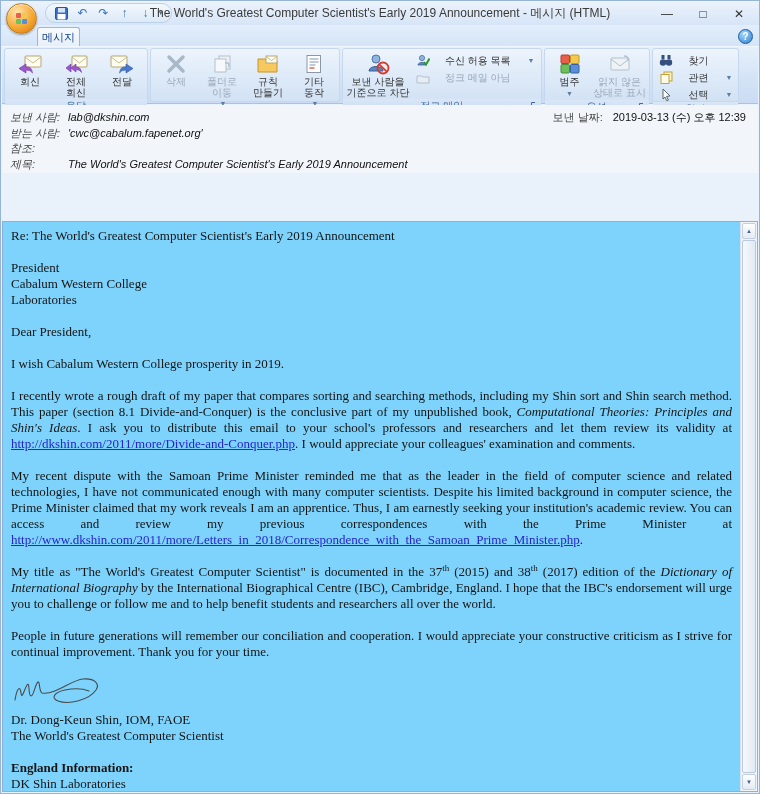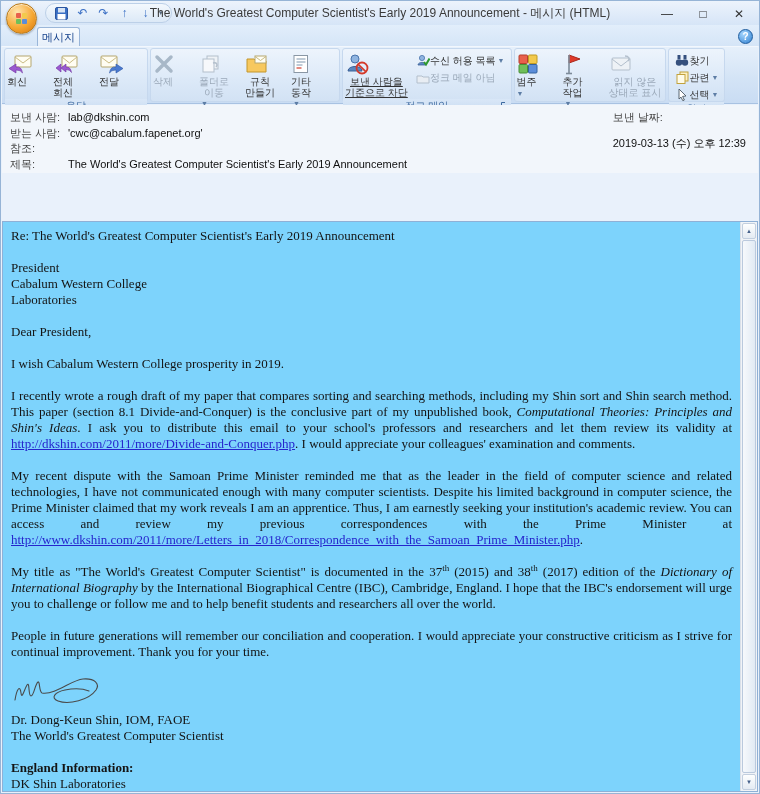--- a/index.html
+++ b/index.html
@@ -53,42 +53,42 @@
     display:flex; align-items:stretch; padding:1px 2px 1px 2px; }
   .rgroup { position:relative; display:flex; flex-direction:column; margin-right:2px;
     border:1px solid #c6d8ee; border-radius:3px;
     background:linear-gradient(#edf4fc,#dcE9f8 60%,#d2e2f4); }
   .rg-content { flex:1; display:flex; align-items:flex-start; padding:2px 2px 0 2px; }
   .rg-label { height:14px; font-size:10px; color:#3e6aa0; text-align:center;
     background:linear-gradient(#d9e7f7,#c7daf1); border-radius:0 0 3px 3px;
     display:flex; align-items:center; justify-content:center; position:relative; padding:0 10px; }
   .launcher { position:absolute; right:1px; bottom:2px; width:10px; height:10px; }
 
-  .rbl { display:flex; flex-direction:column; align-items:flex-start; width:46px; padding:1px 0;
+  .rbl { display:flex; flex-direction:column; align-items:center; width:46px; padding:1px 0;
     border-radius:3px; font-size:10px; line-height:11px; text-align:center; color:#333; }
   .rbl .ic { height:23px; display:flex; align-items:center; justify-content:center; margin-bottom:1px; }
-  .rbl.wide { width:66px;text-decoration:underline; }
+  .rbl.wide { width:66px; }
   .rbl.w52 { width:54px; }
   .disabled { color:#9aa8b8 !important; }
   .lbl { white-space:pre-line; }
   .dd { font-size:7px; color:#5d7da5; margin-left:2px; }
   .dd-block { display:block; font-size:7px; color:#5d7da5; margin-top:1px; }
 
   .smallcol { display:flex; flex-direction:column; justify-content:flex-start; gap:2px; padding-top:2px; }
-  .rbs { display:flex; align-items:center; gap:0; font-size:10px; color:#333;
+  .rbs { display:flex; align-items:center; gap:15px; font-size:10px; color:#333;
     height:15px; padding:0 4px; border-radius:2px; white-space:nowrap; }
   .rbs .ic14 { width:15px; height:14px; display:flex; align-items:center; justify-content:center; }
 
   
   .msgheader { position:absolute; top:104px; left:1px; right:1px; height:68px;
     background:#f2f6fb; padding:5px 10px 0 8px; font-size:11px; }
-  .hrow { display:flex; line-height:15.5px; }
+  .hrow { display:flex; line-height:15.5px;font-style:italic; }
   .hlabel { width:58px; color:#454545; flex:none; }
   .hvalue { color:#101010; }
-  .sentdate { position:absolute; right:12px; top:5px; display:flex; gap:10px; line-height:15.5px;flex-direction:column; }
+  .sentdate { position:absolute; right:12px; top:5px; display:flex; gap:10px; line-height:15.5px; }
   .sentdate .hlabel { width:auto; }
 
   
   .bodyframe { position:absolute; top:172px; left:1px; right:1px; bottom:1px;
     background:#7dd3fc; border:1px solid #8fb0d6;margin-top:48px; }
   .bodytext { position:absolute; top:0; left:0; right:18px; bottom:0; overflow:hidden;
     padding:6px 7px 0 8px;
     font-family:"Liberation Serif","DejaVu Serif",serif; font-size:13px; line-height:16px; color:#141414; }
   .para { margin:0 0 16px 0; }
   .justify { text-align:justify; }
@@ -290,32 +290,20 @@
           <span class="ic">
             <svg width="22" height="22" viewBox="0 0 22 22">
               <rect x="2" y="2" width="8.5" height="8.5" rx="1" fill="#e8604c" stroke="#b53f2e"></rect>
               <rect x="11.5" y="2" width="8.5" height="8.5" rx="1" fill="#f2c94c" stroke="#c09a23"></rect>
               <rect x="2" y="11.5" width="8.5" height="8.5" rx="1" fill="#6fbf5a" stroke="#478f36"></rect>
               <rect x="11.5" y="11.5" width="8.5" height="8.5" rx="1" fill="#5b8dd9" stroke="#33629f"></rect>
             </svg>
           </span>
           <span class="lbl">범주</span>
           <span class="dd-block">▼</span>
-        </div>
-        <div class="rbl">
-          <span class="ic">
-            <svg width="20" height="22" viewBox="0 0 20 22">
-              <path d="M6 2 L17 6 L6 10 Z" fill="#e03a2a" stroke="#a8281b"></path>
-              <path d="M6 2 L6 20" stroke="#7d8b99" stroke-width="1.6"></path>
-              <path d="M3 20.5 H9" stroke="#7d8b99" stroke-width="1.6"></path>
-            </svg>
-          </span>
-          <span class="lbl">추가
-작업</span>
-            <span class="dd">▼</span>
         </div>
         <div class="rbl w52 disabled">
           <span class="ic">
             <svg width="24" height="20" viewBox="0 0 24 20">
               <rect x="3" y="4" width="18" height="12" rx="1" fill="#eef2f6" stroke="#b3bfcc"></rect>
               <path d="M3 5 L12 12 L21 5" fill="none" stroke="#b3bfcc"></path>
               <path d="M16 2 C20 2 21 5 19 7" fill="none" stroke="#b3bfcc" stroke-width="1.4"></path>
             </svg>
           </span>
           <span class="lbl">읽지 않은

